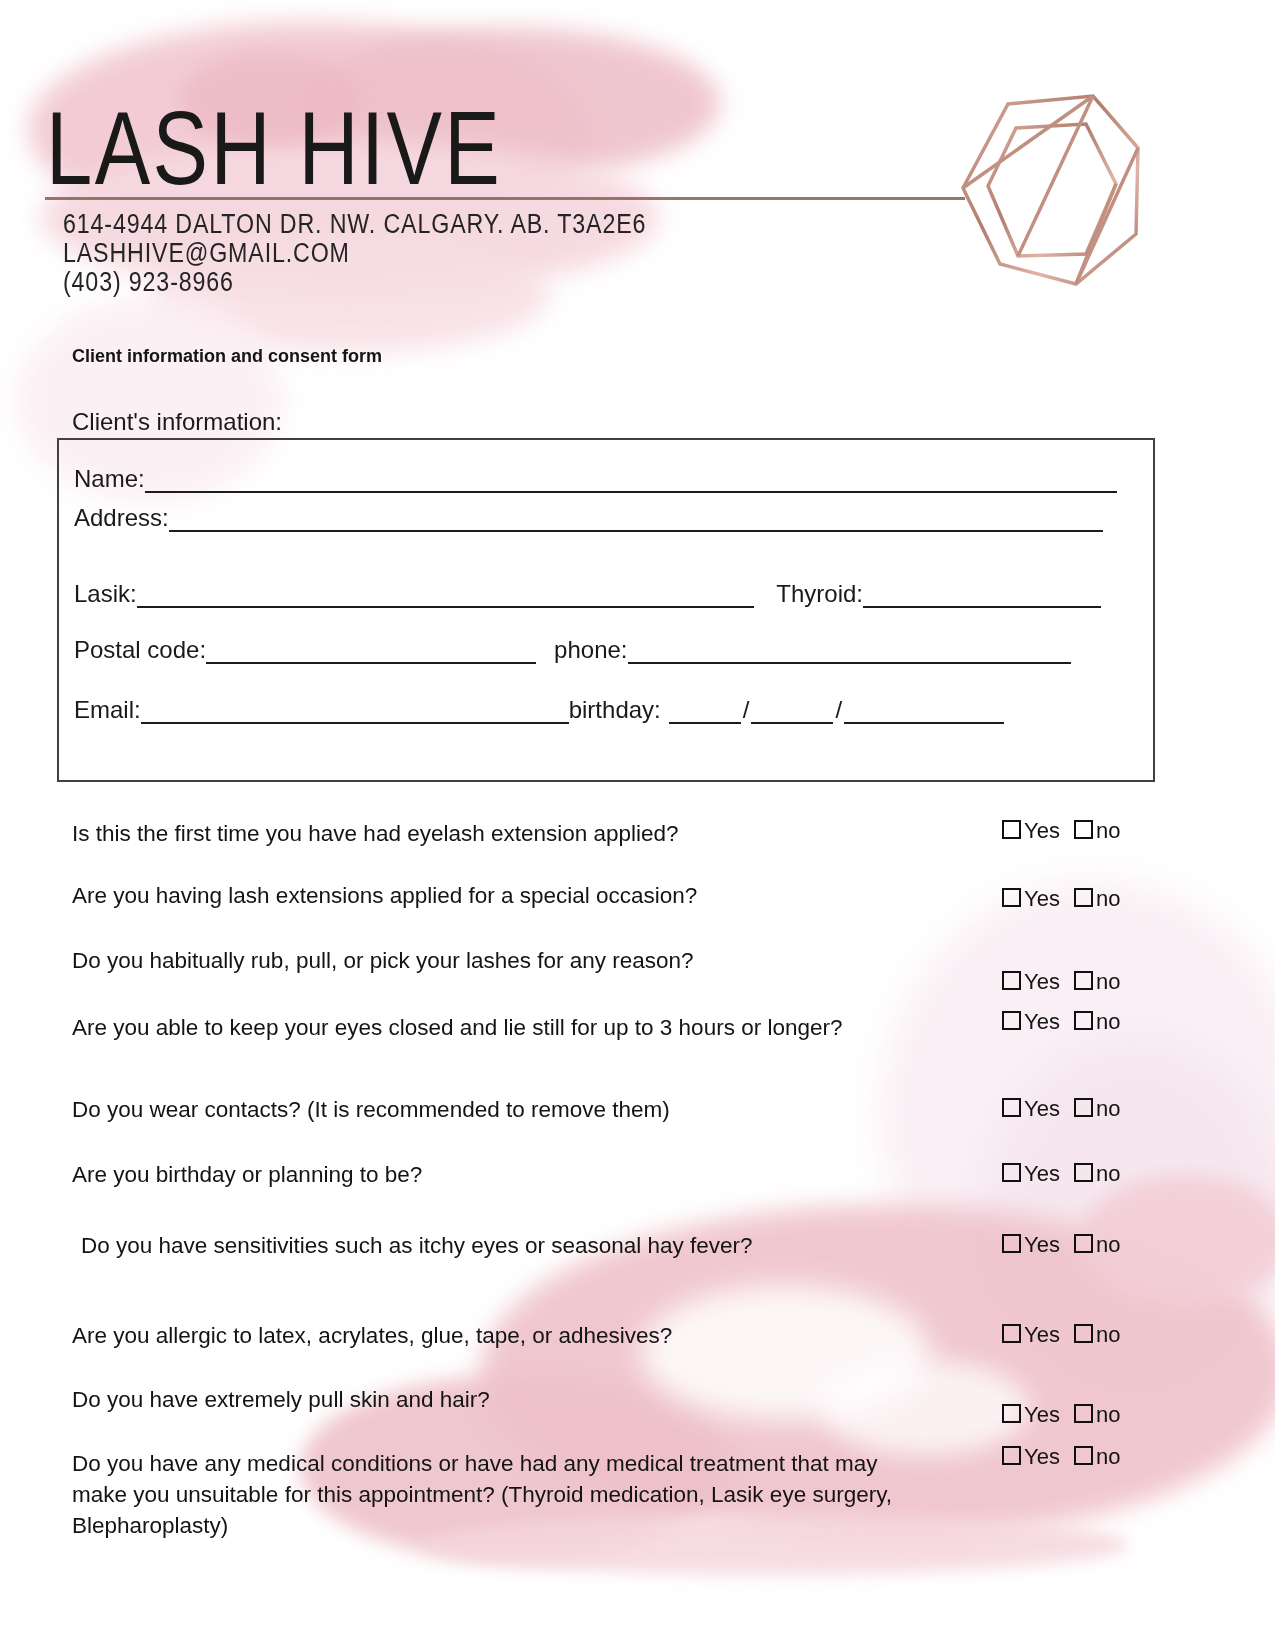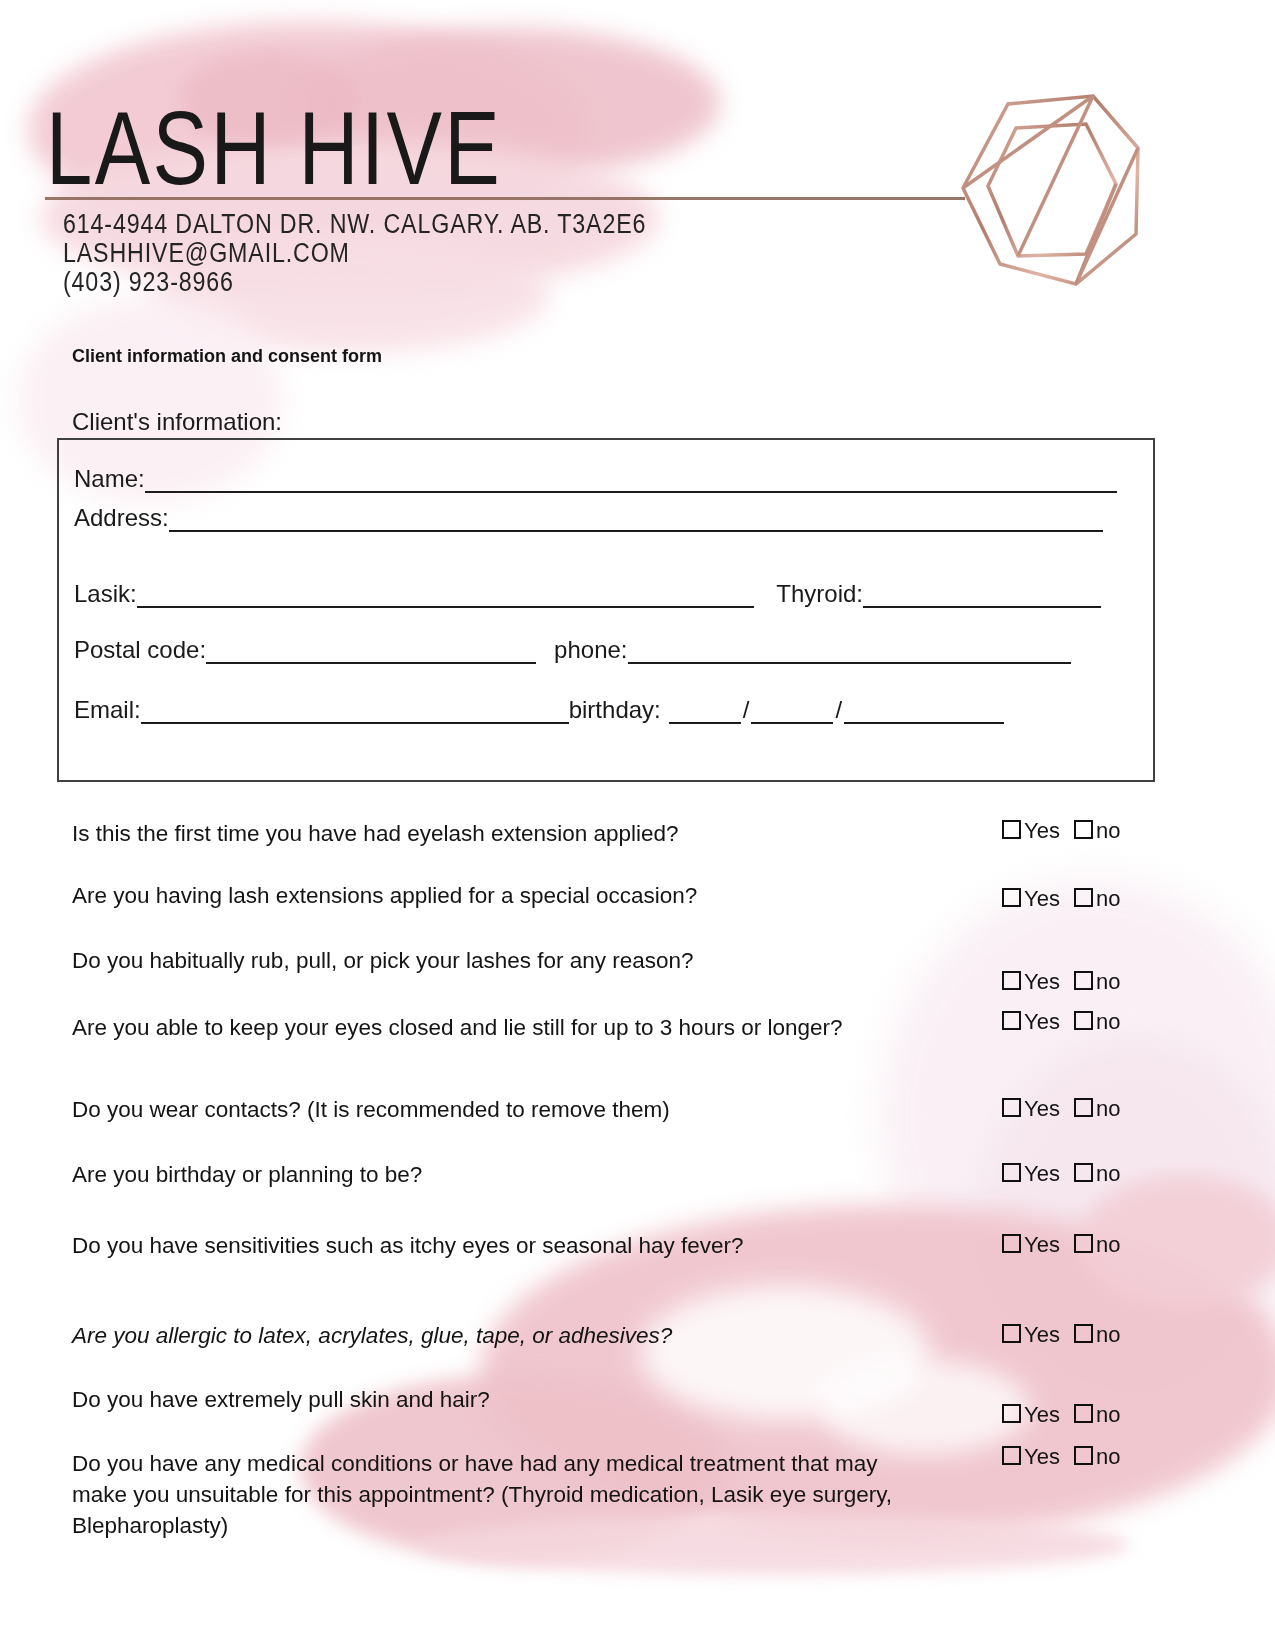--- a/index.html
+++ b/index.html
@@ -187,26 +187,26 @@
     <div class="q" style="top:1094px;">Do you wear contacts? (It is recommended to remove them)</div>
     <div class="yn" style="top:1096px;">
       <span class="cb"></span><span>Yes</span><span class="gap"></span><span class="cb"></span><span>no</span>
     </div>
 
     <div class="q" style="top:1159px;">Are you birthday or planning to be?</div>
     <div class="yn" style="top:1161px;">
       <span class="cb"></span><span>Yes</span><span class="gap"></span><span class="cb"></span><span>no</span>
     </div>
 
-    <div class="q" style="top:1230px;">Do you have sensitivities such as itchy eyes or seasonal hay fever?</div>
+    <div class="q" style="top:1230px;margin-left:9px;">Do you have sensitivities such as itchy eyes or seasonal hay fever?</div>
     <div class="yn" style="top:1232px;">
       <span class="cb"></span><span>Yes</span><span class="gap"></span><span class="cb"></span><span>no</span>
     </div>
 
-    <div class="q" style="top:1320px;font-style:italic;">Are you allergic to latex, acrylates, glue, tape, or adhesives?</div>
+    <div class="q" style="top:1320px;">Are you allergic to latex, acrylates, glue, tape, or adhesives?</div>
     <div class="yn" style="top:1322px;">
       <span class="cb"></span><span>Yes</span><span class="gap"></span><span class="cb"></span><span>no</span>
     </div>
 
     <div class="q" style="top:1384px;">Do you have extremely pull skin and hair?</div>
     <div class="yn" style="top:1402px;">
       <span class="cb"></span><span>Yes</span><span class="gap"></span><span class="cb"></span><span>no</span>
     </div>
 
     <div class="q" style="top:1448px;width:835px;">Do you have any medical conditions or have had any medical treatment that may make you unsuitable for this appointment? (Thyroid medication, Lasik eye surgery, Blepharoplasty)</div>

